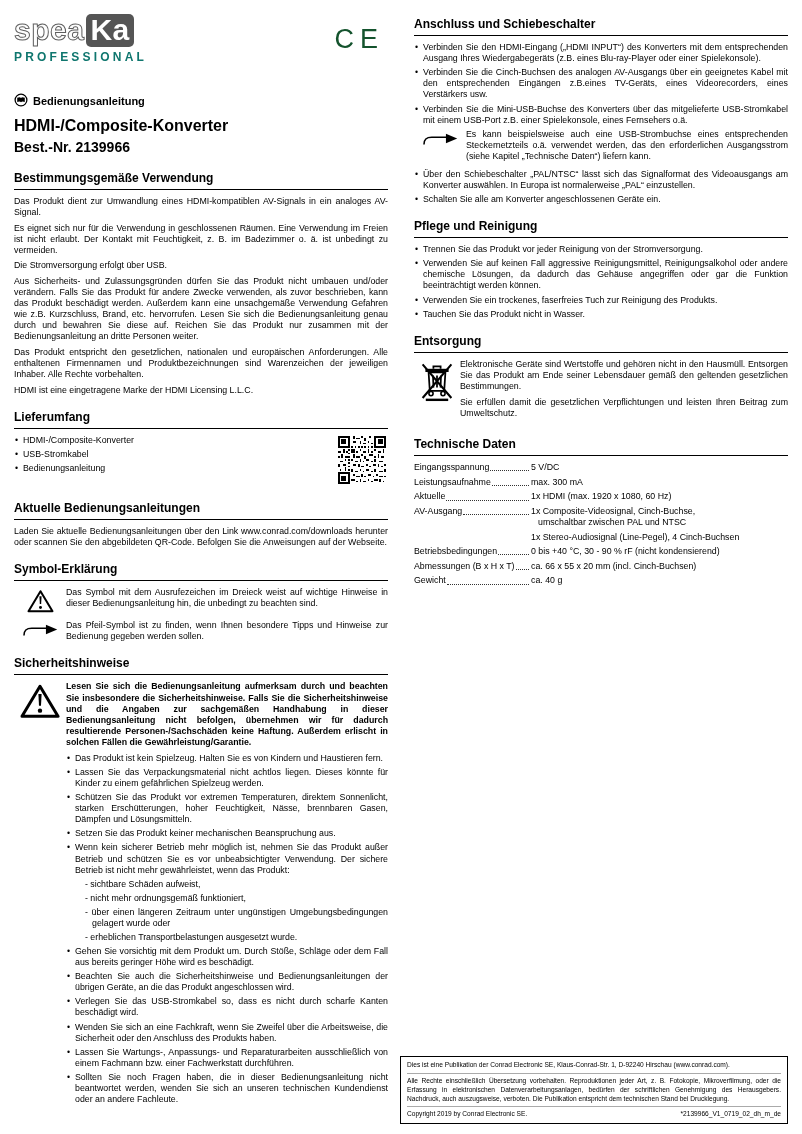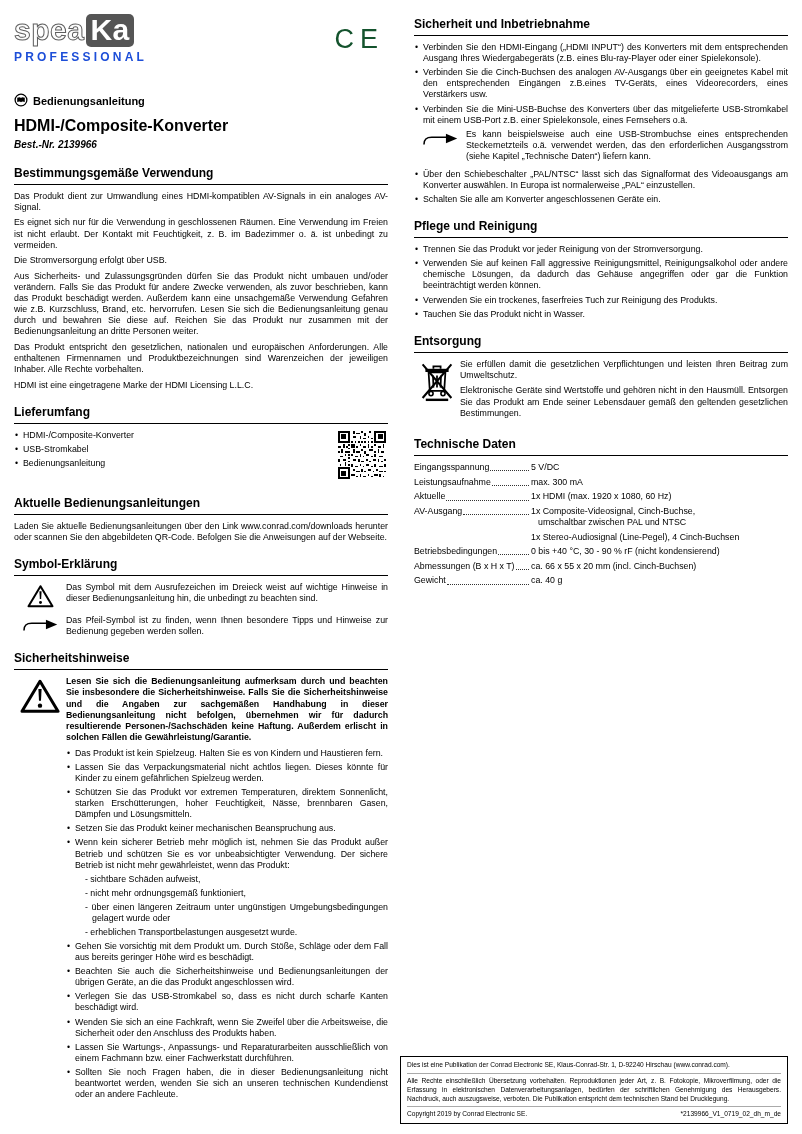--- a/index.html
+++ b/index.html
@@ -8,26 +8,26 @@
         padding:14px;overflow:hidden;}
   .cols{display:flex;gap:26px;}
   .col{width:374px;flex:0 0 374px;}
 
   
   .logo-row{display:flex;justify-content:space-between;align-items:flex-start;margin-bottom:28px;}
   .logo-main{font-size:30px;line-height:1;font-weight:bold;letter-spacing:.5px;color:#6b6b6b;
              -webkit-text-stroke:1px #5e5e5e;-webkit-text-fill-color:#fdfdfd;}
   .logo-box{display:inline-block;background:#555;border-radius:5px;padding:1px 4px 2px;margin-left:2px;
             color:#fff;-webkit-text-fill-color:#fff;-webkit-text-stroke:0;}
-  .logo-sub{font-size:12px;letter-spacing:3.2px;color:#1d4ed8;font-weight:bold;margin-top:3px;}
+  .logo-sub{font-size:12px;letter-spacing:3.2px;color:#0f766e;font-weight:bold;margin-top:3px;}
   .ce{font-size:27px;letter-spacing:6px;color:#14532d;margin:8px 4px 0 0;font-weight:400;}
 
   .doc-type{display:flex;align-items:center;gap:5px;font-weight:bold;font-size:11px;margin-bottom:5px;}
   h1{font-size:16px;font-weight:bold;margin:0 0 3px;}
-  .order-no{font-size:10px;font-weight:bold;margin-bottom:2px;font-style:italic;}
+  .order-no{font-size:14px;font-weight:bold;margin-bottom:2px;}
 
   h2{font-size:12px;font-weight:bold;border-bottom:1px solid #000;padding-bottom:3px;margin:14px 0 6px;}
   h2.first{margin-top:3px;}
 
   p{margin:0 0 4.5px;text-align:justify;}
 
   ul.bullets{list-style:none;margin:0 0 2px;padding:0;}
   ul.bullets>li{position:relative;padding-left:9px;margin-bottom:3px;text-align:justify;}
   ul.bullets>li::before{content:"•";position:absolute;left:1px;}
   ul.bullets>li.sub{padding-left:26px;text-indent:-7px;}
@@ -180,21 +180,21 @@
         <li>Beachten Sie auch die Sicherheitshinweise und Bedienungsanleitungen der übrigen Geräte, an die das Produkt angeschlossen wird.</li>
         <li>Verlegen Sie das USB-Stromkabel so, dass es nicht durch scharfe Kanten beschädigt wird.</li>
         <li>Wenden Sie sich an eine Fachkraft, wenn Sie Zweifel über die Arbeitsweise, die Sicherheit oder den Anschluss des Produkts haben.</li>
         <li>Lassen Sie Wartungs-, Anpassungs- und Reparaturarbeiten ausschließlich von einem Fachmann bzw. einer Fachwerkstatt durchführen.</li>
         <li>Sollten Sie noch Fragen haben, die in dieser Bedienungsanleitung nicht beantwortet werden, wenden Sie sich an unseren technischen Kundendienst oder an andere Fachleute.</li>
       </ul>
     </div>
 
     <div class="col">
 
-      <h2 class="first">Sicherheit und Inbetriebnahme</h2>
+      <h2 class="first">Anschluss und Schiebeschalter</h2>
       <ul class="bullets">
         <li>Verbinden Sie den HDMI-Eingang („HDMI INPUT“) des Konverters mit dem entsprechenden Ausgang Ihres Wiedergabegeräts (z.B. eines Blu-ray-Player oder einer Spielekonsole).</li>
         <li>Verbinden Sie die Cinch-Buchsen des analogen AV-Ausgangs über ein geeignetes Kabel mit den entsprechenden Eingängen z.B.eines TV-Geräts, eines Videorecorders, eines Verstärkers usw.</li>
         <li>Verbinden Sie die Mini-USB-Buchse des Konverters über das mitgelieferte USB-Stromkabel mit einem USB-Port z.B. einer Spielekonsole, eines Fernsehers o.ä.</li>
       </ul>
       <div class="icon-row">
         <span class="icon-cell">
           <svg width="38" height="15" viewBox="0 0 64 24" aria-hidden="true">
             <path d="M5 22 C5 13 9 10 18 10 L43 10" fill="none" stroke="#000" stroke-width="2.6"></path>
             <path d="M42 4 L61 12 L42 20 Z" fill="#000"></path>
@@ -225,22 +225,22 @@
               <path d="M15 18 L15.6 33 M20 18 V33 M25 18 L24.4 33"></path>
             </g>
             <rect x="5.5" y="9.5" width="29" height="4" fill="#000"></rect>
             <circle cx="12.5" cy="40.5" r="2.6" fill="none" stroke="#000" stroke-width="2"></circle>
             <circle cx="27.5" cy="40.5" r="2.6" fill="none" stroke="#000" stroke-width="2"></circle>
             <rect x="6" y="46.8" width="28" height="3" fill="#000"></rect>
             <path d="M2 4 L38 46 M38 4 L2 46" stroke="#000" stroke-width="2.6"></path>
           </svg>
         </span>
         <div class="disposal-text">
+          <p>Elektronische Geräte sind Wertstoffe und gehören nicht in den Hausmüll. Entsorgen Sie das Produkt am Ende seiner Lebensdauer gemäß den geltenden gesetzlichen Bestimmungen.</p>
           <p>Sie erfüllen damit die gesetzlichen Verpflichtungen und leisten Ihren Beitrag zum Umweltschutz.</p>
-          <p>Elektronische Geräte sind Wertstoffe und gehören nicht in den Hausmüll. Entsorgen Sie das Produkt am Ende seiner Lebensdauer gemäß den geltenden gesetzlichen Bestimmungen.</p>
         </div>
       </div>
 
       <h2>Technische Daten</h2>
 
       <div class="td-row">
         <div class="td-left">
             <span class="td-label">Eingangsspannung</span>
             <span class="td-dots"></span>
           </div>

